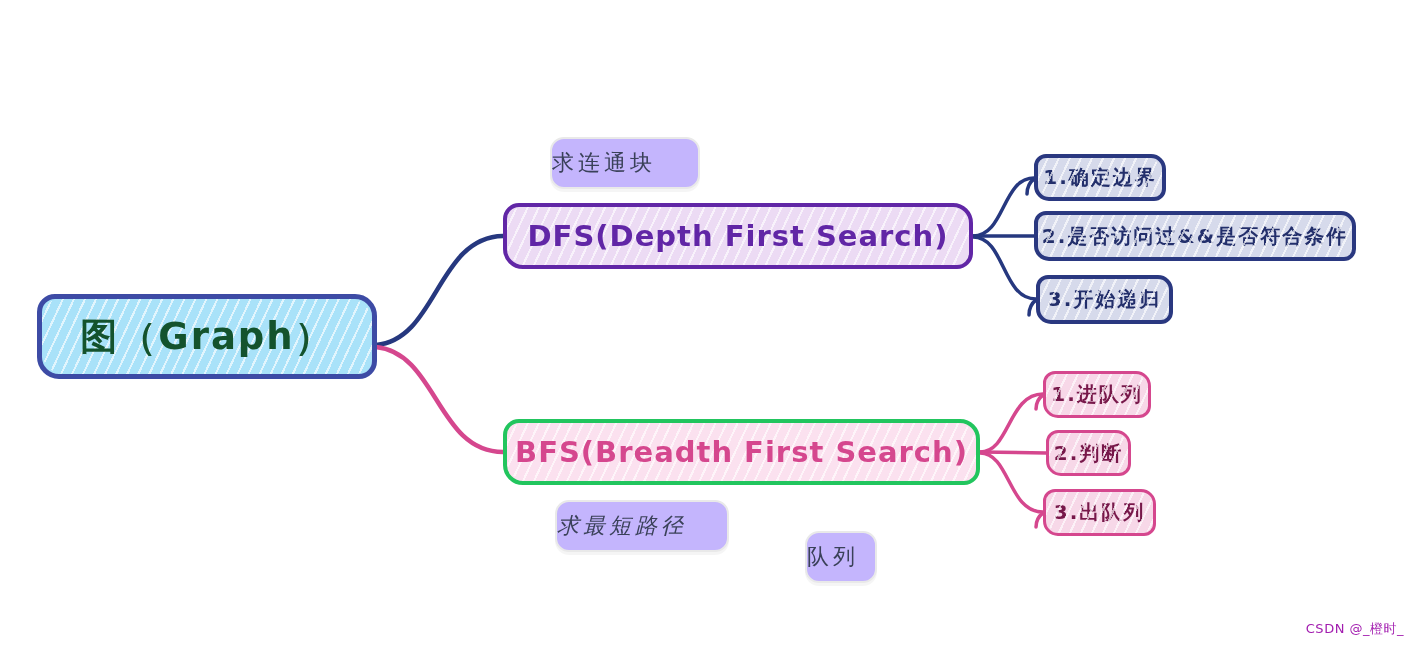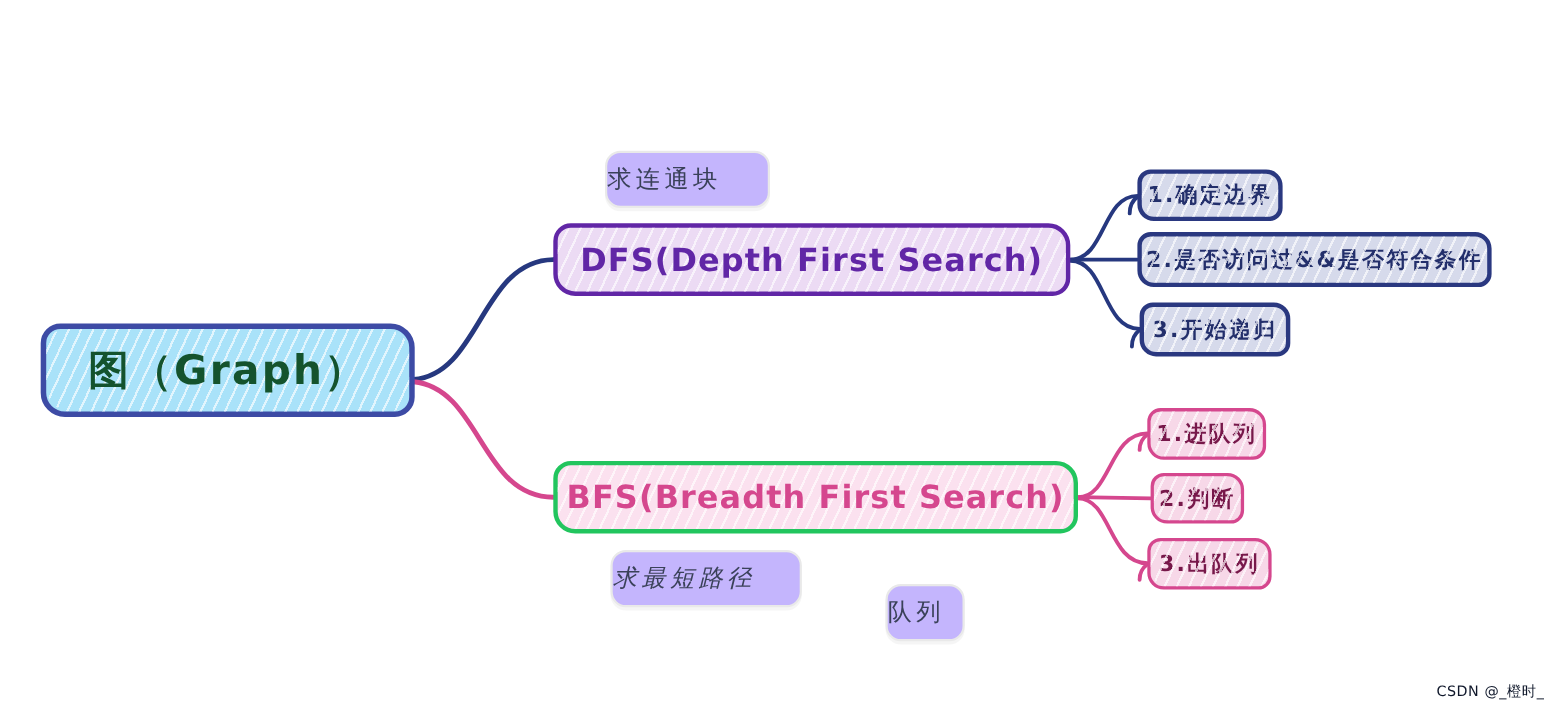--- a/index.html
+++ b/index.html
@@ -116,21 +116,21 @@
   .dfs-c3 { left: 1036px; top: 275px; width: 137px; height: 49px; }
   .bfs-c1 { left: 1043px; top: 371px; width: 108px; height: 47px; }
   .bfs-c2 { left: 1046px; top: 430px; width: 85px;  height: 46px; }
   .bfs-c3 { left: 1043px; top: 489px; width: 113px; height: 47px; }
 
   .watermark {
     position: absolute;
     right: 12px;
     top: 620px;
     font-size: 13px;
-    color: #0f172a;
+    color: #a21caf;
     letter-spacing: 0.5px;
   }
 </style>
 </head>
 <body>
 
 <div class="canvas">
 
   <svg class="connectors" viewBox="0 0 1416 648" aria-hidden="true">
 

